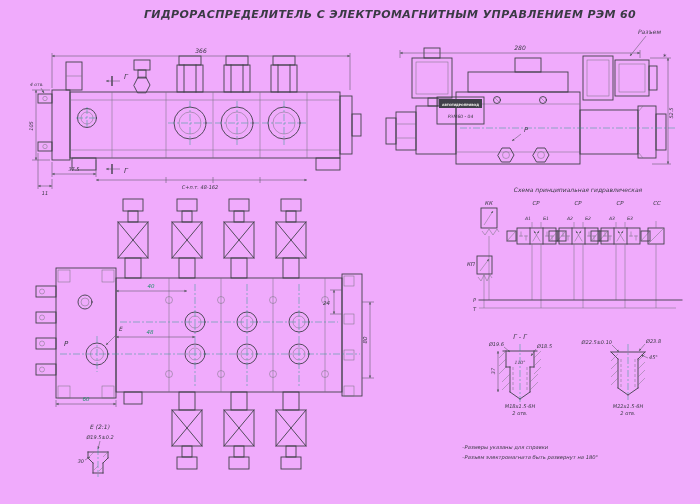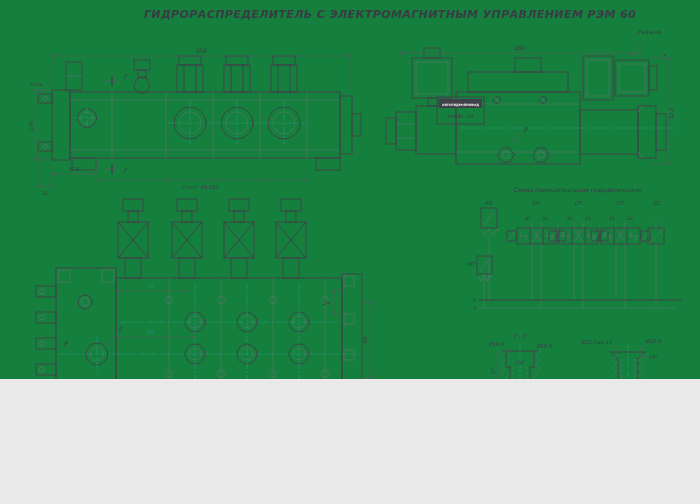--- a/index.html
+++ b/index.html
@@ -1,16 +1,16 @@
 <!DOCTYPE html>
 <html><head>
 <meta charset="utf-8">
 <style>
   html,body{margin:0;padding:0;background:#e9e9e9;}
-  .sheet{position:relative;width:700px;height:379px;background:#15803d;overflow:hidden;
+  .sheet{position:relative;width:700px;height:504px;background:#f0abfc;overflow:hidden;
          font-family:"DejaVu Sans",sans-serif;}
   svg{position:absolute;left:0;top:0;}
   .ln{stroke:#40404a;stroke-width:0.9;fill:none;stroke-linecap:square;}
   .lt{stroke:#40404a;stroke-width:1.4;fill:none;}
   .tn{stroke:#73737d;stroke-width:0.5;fill:none;}
   .dm{stroke:#5a5a64;stroke-width:0.55;fill:none;}
   .cl{stroke:#2a9d8f;stroke-width:0.5;fill:none;stroke-dasharray:7 2 2 2;}
   .ht{stroke:#73737d;stroke-width:0.45;fill:none;}
   .dash{stroke-dasharray:3 2;}
   text{fill:#3a3a44;font-style:italic;font-family:"DejaVu Sans",sans-serif;}

